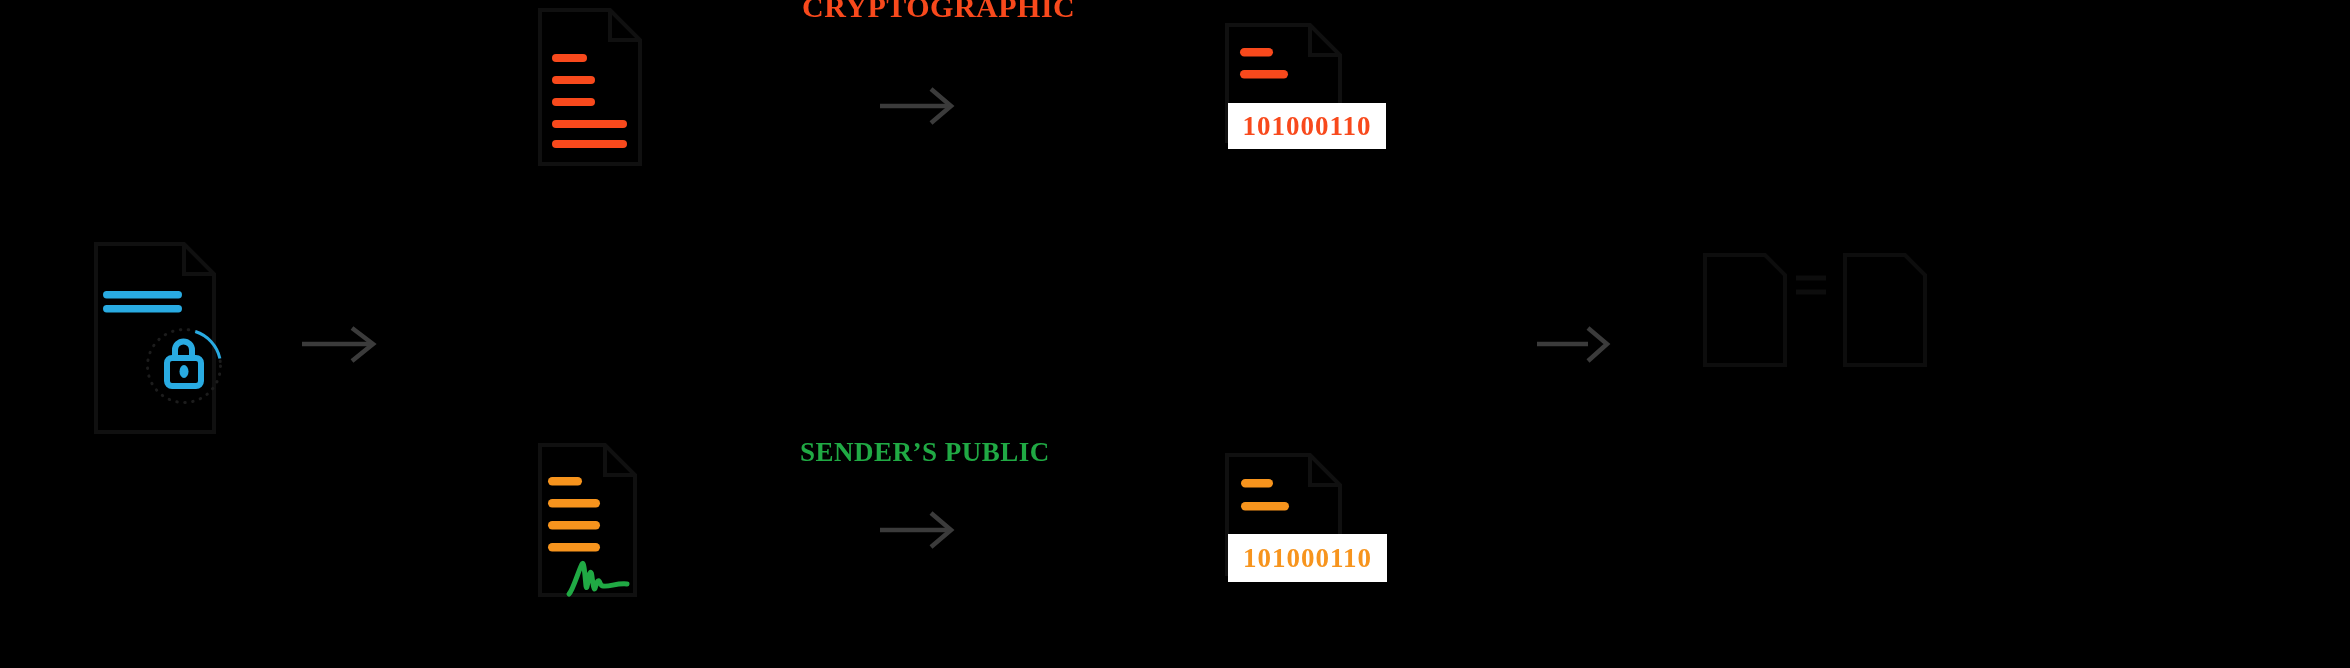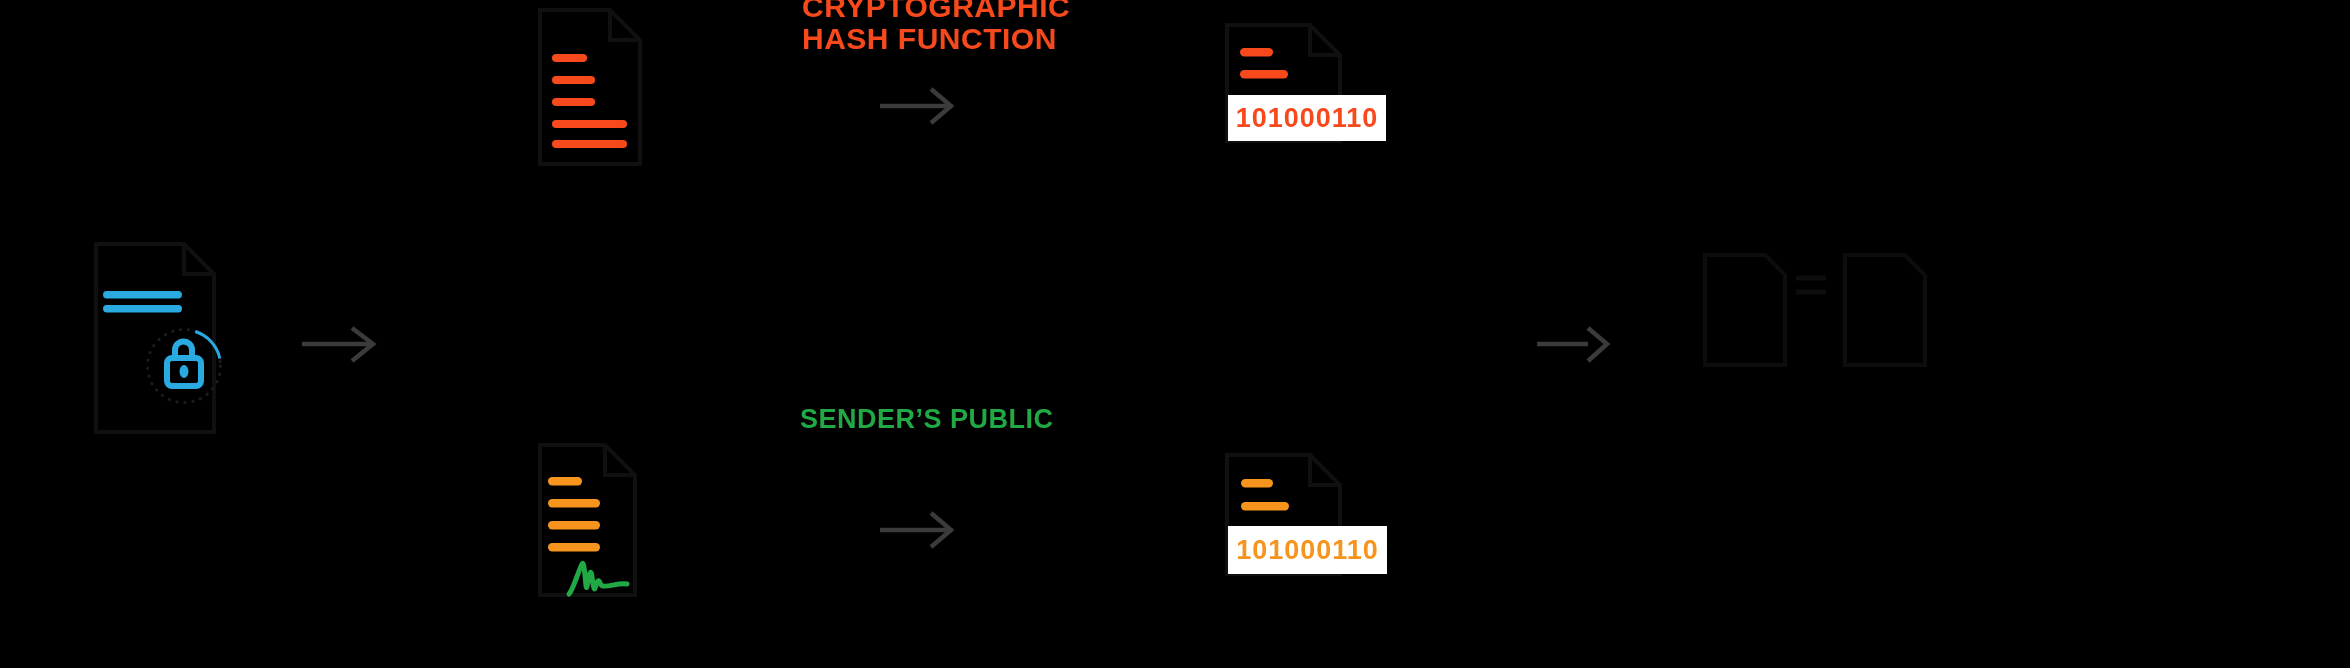--- a/index.html
+++ b/index.html
@@ -1,45 +1,45 @@
 <!DOCTYPE html>
 <html style="--background: #000000; --doc_outline: #101010; --dotted: #1C1C1C; --faint: #0D0D0D; --blue: #29ABE2; --red_orange: #F8491C; --orange: #F7941D; --green: #20A944; --lime: #48C224; --arrow: #3B3B3B; --box_bg: #FFFFFF;"><head>
 <meta charset="utf-8">
 <style>
   html,body{margin:0;padding:0;background:#000;}
   .canvas{
     position:relative;
     width:1944px;height:668px;
     background:var(--background,#000000);
     overflow:hidden;
-    font-family:Liberation Sans, sans-serif;
+    font-family:Liberation Serif, serif;
   }
   .canvas svg{position:absolute;left:0;top:0;}
   .flow-label{
     position:absolute;
     text-align:center;
     font-weight:700;
     letter-spacing:.5px;
     white-space:nowrap;
   }
   .label-hash{
     left:802px;top:-9px;width:226px;
     font-size:30px;line-height:32px;
     color:var(--red_orange,#F8491C);
   }
   .label-decrypt{
-    left:800px;top:404px;width:228px;
+    left:800px;top:437px;width:228px;
     font-size:27px;line-height:30px;
     color:var(--green,#20A944);
   }
   .hash-box{
     position:absolute;
     background:var(--box_bg,#FFFFFF);
     display:flex;align-items:center;justify-content:center;
-    font-weight:700;font-size:27px;letter-spacing:1px;
+    font-weight:700;font-size:27px;letter-spacing:1px;margin-top:8px;
   }
   .hash-box-top{left:1228px;top:95px;width:158px;height:46px;color:var(--red_orange,#F8491C);}
   .hash-box-bottom{left:1228px;top:526px;width:159px;height:48px;color:var(--orange,#F7941D);}
 </style>
 </head>
 <body>
 
 <div class="canvas">
 
   <svg width="2350" height="668" viewBox="0 0 2350 668">
@@ -122,21 +122,20 @@
     <g>
       <path d="M 2152 244 H 2252 L 2288 280 V 444 H 2152 Z" fill="none" style="stroke:var(--doc_outline,#101010)" stroke-width="4"></path>
       <path d="M 2252 244 V 280 H 2288" fill="none" style="stroke:var(--doc_outline,#101010)" stroke-width="4"></path>
       <circle cx="2256" cy="371" r="32" fill="none" style="stroke:var(--dotted,#1C1C1C)" stroke-width="3" stroke-linecap="round" stroke-dasharray="0.5 7.5"></circle>
       <circle cx="2256" cy="371" r="19.5" style="fill:var(--lime,#48C224)"></circle>
     </g>
   </svg>
 
   <div class="flow-label label-hash">
     <div>CRYPTOGRAPHIC</div>
-    <div>HASH FUNCTION</div>
   </div>
 
   <div class="flow-label label-decrypt">
     <div>SENDER’S PUBLIC</div>
   </div>
 
   <div class="hash-box hash-box-top">
     <span>101000110</span>
   </div>
 

